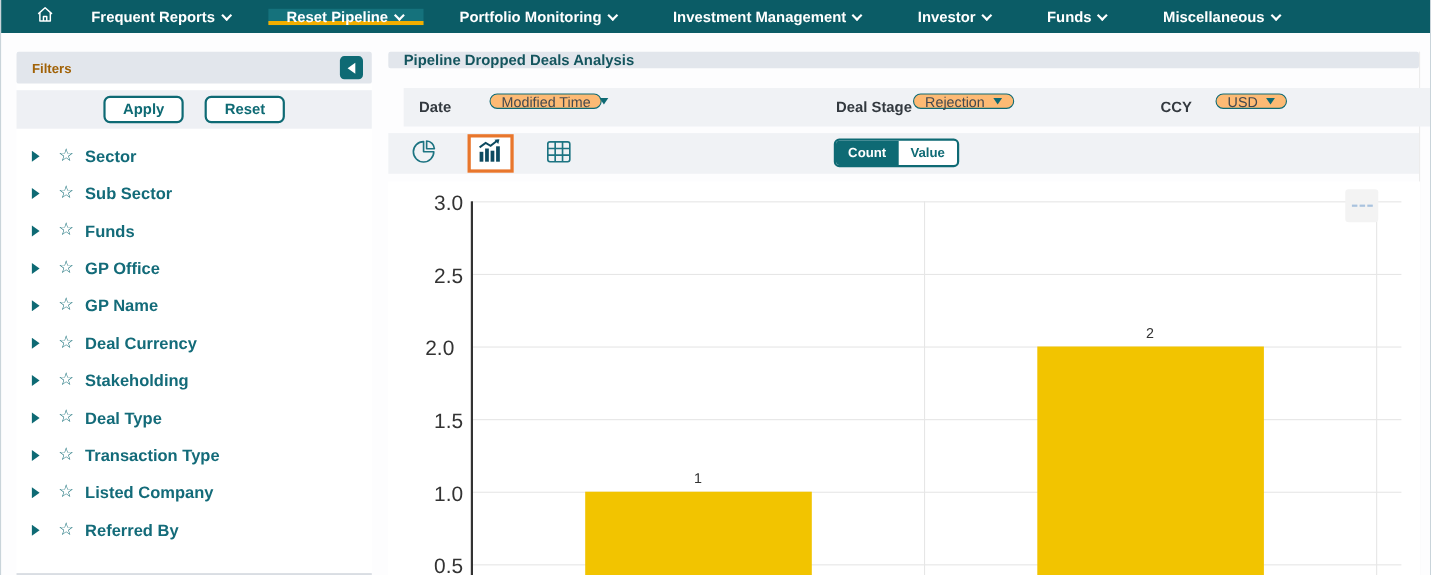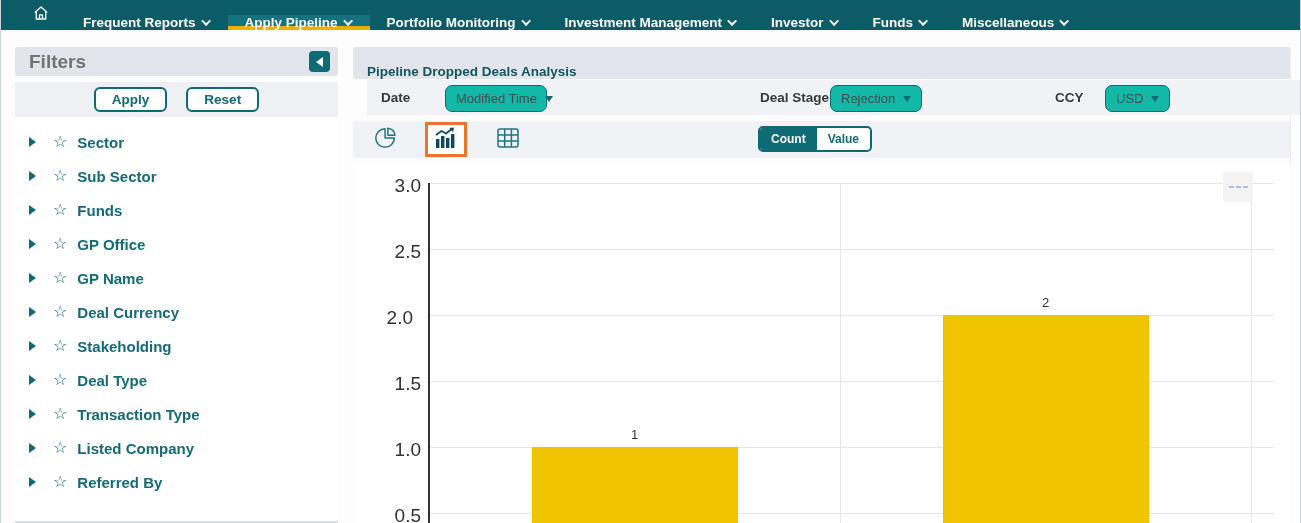--- a/index.html
+++ b/index.html
@@ -21,45 +21,45 @@
             font-weight:700; white-space:nowrap; cursor:pointer;}
   .nav-item.active{background:var(--nav-active); box-shadow:inset 0 -4px 0 var(--underline);}
   .chev{width:7px; height:7px; border-left:2px solid #fff; border-bottom:2px solid #fff;
         transform:rotate(-45deg) translateY(-2px);}
 
   
   .sidebar{position:absolute; left:14px; top:47px; width:323px; height:476px; background:#fff;
            border-bottom:2px solid #d9dde3;}
   .sb-header{height:29px; background:var(--panel-gray); border-radius:2px; display:flex;
              align-items:center; justify-content:space-between; padding:0 8px 0 14px;}
-  .sb-title{font-size:19px; font-weight:700; color:#737373;}
+  .sb-title{font-size:12px; font-weight:700; color:#a16207;}
   .collapse-btn{width:21px; height:21px; background:var(--accent); border-radius:4px;
                 display:flex; align-items:center; justify-content:center; cursor:pointer;}
   .tri-left{width:0; height:0; border-top:5px solid transparent; border-bottom:5px solid transparent;
             border-right:7px solid #fff;}
   .sb-actions{margin-top:6px; height:35px; background:#eef0f4; display:flex; align-items:center;
               justify-content:center; gap:19px;}
   .btn{background:#fff; border:2px solid var(--accent); color:var(--accent); font-weight:700;
        font-size:13.5px; border-radius:6px; padding:3px 16px; font-family:inherit; cursor:pointer;}
   .sb-list{padding-top:8px;}
   .sb-item{height:34px; display:flex; align-items:center; padding-left:14px; cursor:pointer;}
   .caret-right{width:0; height:0; border-top:5px solid transparent; border-bottom:5px solid transparent;
                border-left:7px solid var(--accent);}
   .star{color:var(--accent); font-size:16px; line-height:1; margin-left:17px;}
   .sb-label{margin-left:10px; font-size:15px; font-weight:700; color:#136b79;}
 
   
   .main{position:absolute; left:352px; top:47px; width:938px; height:476px; border-right:1px solid #ececec;}
-  .m-titlebar{height:32px; background:var(--panel-gray); border-radius:2px; display:flex; align-items:flex-end;}
+  .m-titlebar{height:15px; background:var(--panel-gray); border-radius:2px; display:flex; align-items:flex-end;}
   .m-title{padding-left:14px; font-size:13.5px; font-weight:700; color:#14555e;}
 
   .m-controls{position:absolute; left:14px; top:33px; width:100%; height:35px; background:var(--row-gray);}
   .ctl-label{position:absolute; top:0; height:35px; display:flex; align-items:center;
              font-size:13.5px; font-weight:700; color:var(--ink);}
-  .dropdown{position:absolute; top:5px; height:27px; background:#14b8a6; border:1.5px solid var(--accent);
+  .dropdown{position:absolute; top:5px; height:14px; background:#fdba74; border:1.5px solid var(--accent);
             border-radius:7px; display:flex; align-items:center; gap:8px; padding:0 10px;
             font-size:13px; color:#44494e; cursor:pointer; white-space:nowrap;}
   .caret-down{width:0; height:0; border-left:4.5px solid transparent; border-right:4.5px solid transparent;
               border-top:6px solid var(--accent);}
 
   .m-toolbar{position:absolute; left:0; top:74px; width:100%; height:37px; background:var(--row-gray);}
   .tool-icon{position:absolute; top:5px; width:28px; height:28px; display:flex; align-items:center;
              justify-content:center; cursor:pointer;}
   .hl-box{position:absolute; left:72px; top:1px; width:42px; height:35px; background:#fff;
           border:3px solid var(--highlight); display:flex; align-items:center; justify-content:center;
@@ -91,27 +91,27 @@
   <div class="nav">
     <div class="nav-home">
       <span>
         <svg width="20" height="20" viewBox="0 0 24 24" fill="none" stroke="#fff" stroke-width="1.6" stroke-linejoin="round">
           <path d="M4.5 11.5 L12 4.8 L19.5 11.5"></path>
           <path d="M6.3 10.3 V19.2 H17.7 V10.3"></path>
           <path d="M10.2 19.2 V14.3 H13.8 V19.2"></path>
         </svg>
       </span>
     </div>
-    <div id="nav-items" style="display:flex; align-items:flex-end;">
+    <div id="nav-items" style="display:flex; align-items:center;gap:16px;">
         <div class="nav-item">
           <span>Frequent Reports</span>
           <span class="chev"></span>
         </div>
         <div class="nav-item active">
-          <span>Apply Pipeline</span>
+          <span>Reset Pipeline</span>
           <span class="chev"></span>
         </div>
         <div class="nav-item">
           <span>Portfolio Monitoring</span>
           <span class="chev"></span>
         </div>
         <div class="nav-item">
           <span>Investment Management</span>
           <span class="chev"></span>
         </div>

